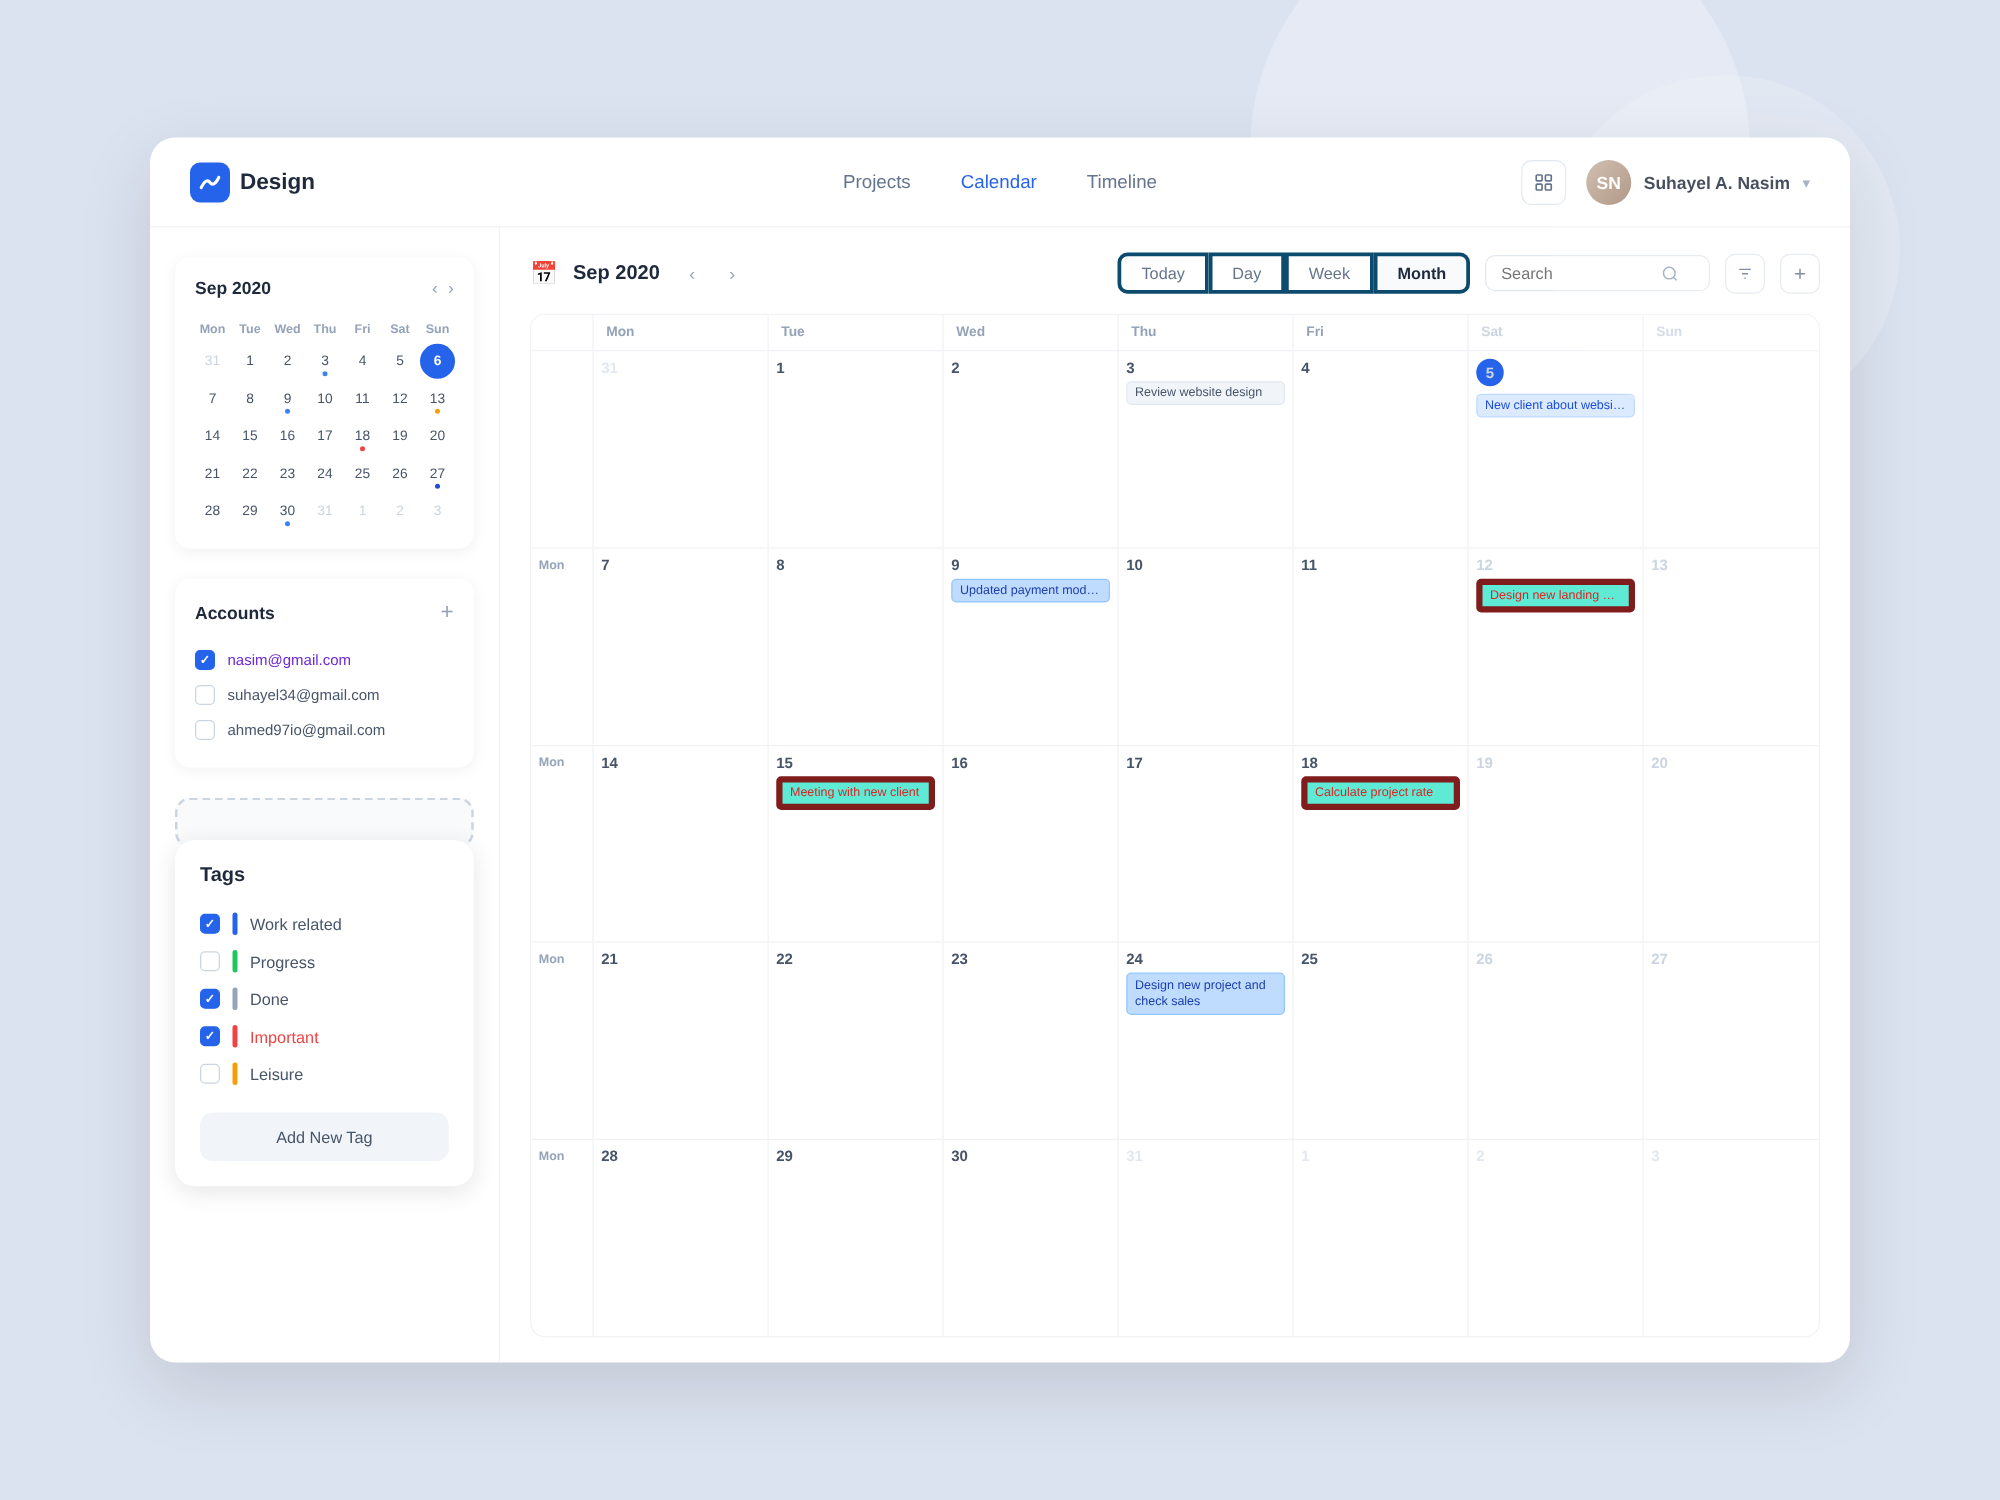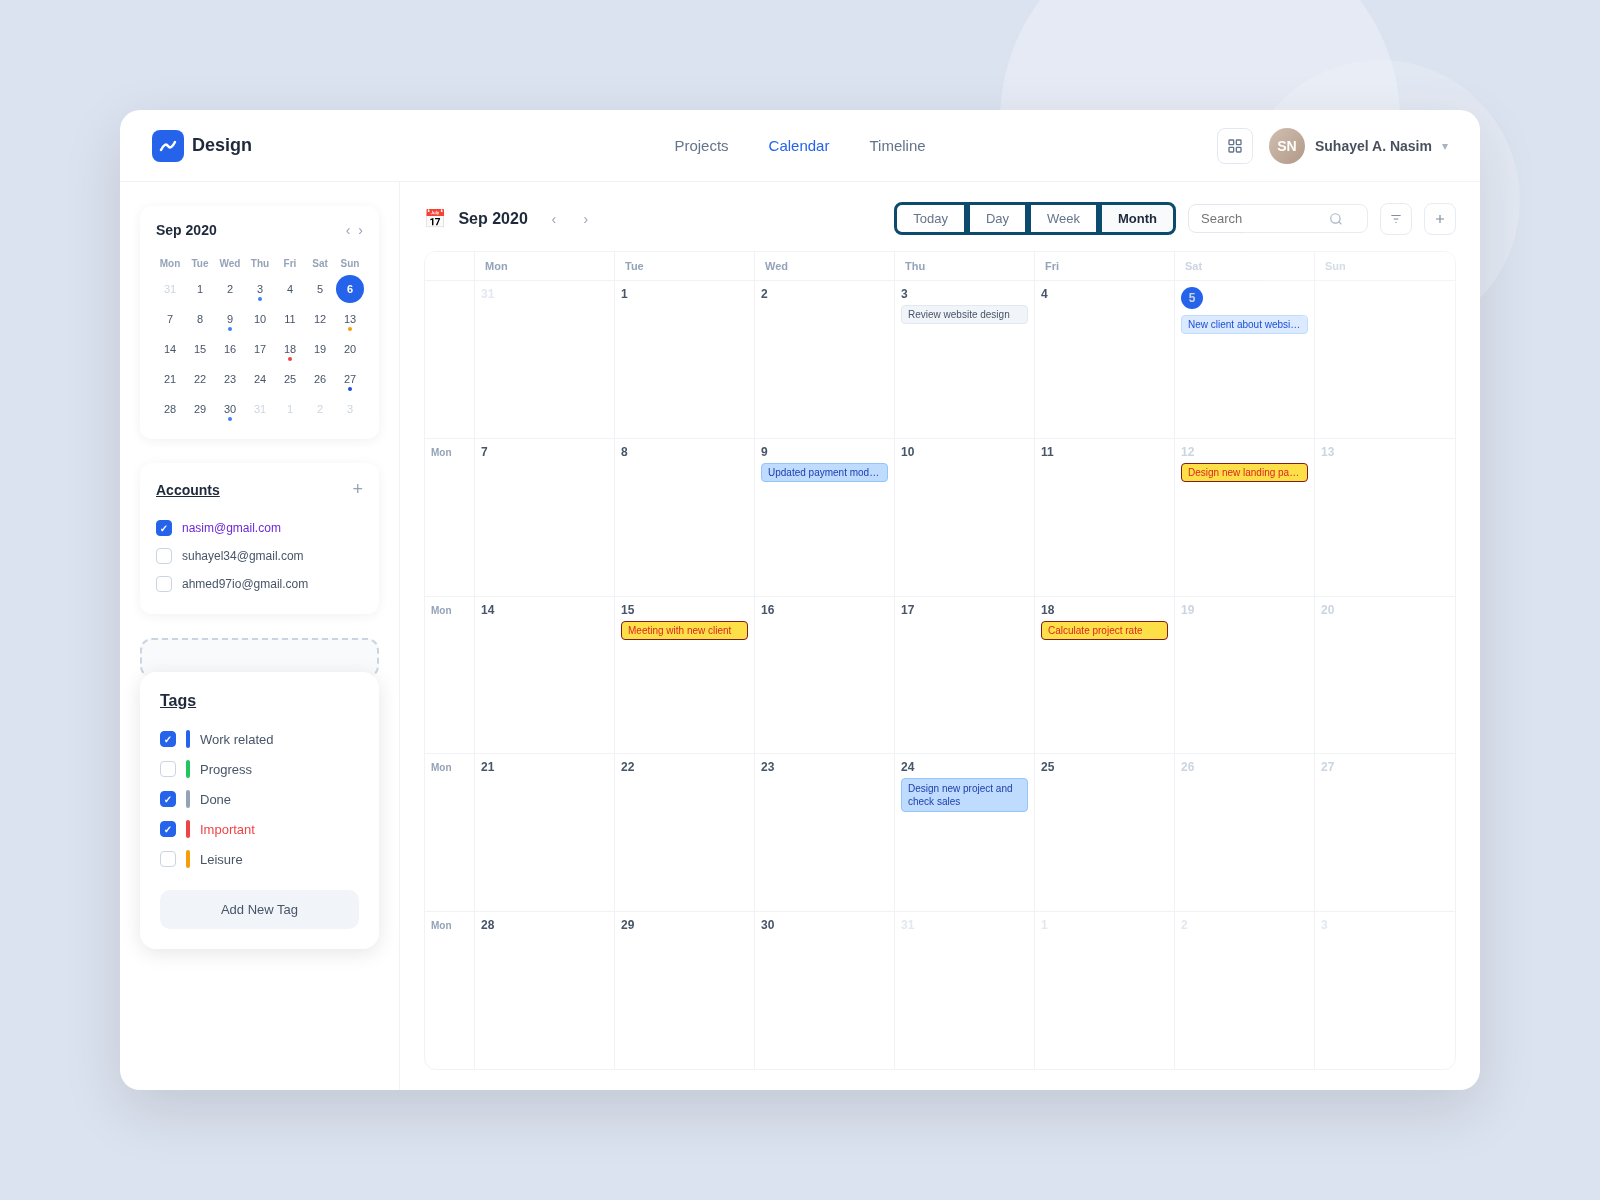--- a/index.html
+++ b/index.html
@@ -165,21 +165,21 @@
     .accounts-panel {
       background: #fff;
       border-radius: 12px;
       padding: 16px;
       box-shadow: 0 2px 12px rgba(0,0,0,0.06);
     }
     .panel-header {
       display: flex; align-items: center; justify-content: space-between;
       margin-bottom: 14px;
     }
-    .panel-title { font-size: 14px; font-weight: 700; color: #1e293b; text-decoration: underline; }
+    .panel-title { font-size: 14px; font-weight: 700; color: #1e293b; }
     .panel-add { color: #94a3b8; font-size: 18px; cursor: pointer; font-weight: 300; }
     .account-item {
       display: flex; align-items: center; gap: 10px;
       padding: 6px 0; cursor: pointer;
     }
     .checkbox {
       width: 16px; height: 16px; border-radius: 4px;
       border: 1.5px solid #cbd5e1;
       display: flex; align-items: center; justify-content: center;
       flex-shrink: 0;
@@ -350,21 +350,21 @@
       border-radius: 4px;
       margin-top: 2px;
       display: block;
       white-space: nowrap;
       overflow: hidden;
       text-overflow: ellipsis;
       cursor: pointer;
     }
     .event-blue { background: #dbeafe; color: #1d4ed8; border: 1px solid #bfdbfe; }
     .event-blue-dark { background: #bfdbfe; color: #1e40af; border: 1px solid #93c5fd; }
-    .event-red { background: #fde047; color: #dc2626; border: 1px solid #7f1d1d; }
+    .event-red { background: #5eead4; color: #dc2626; border: 5px solid #7f1d1d; }
     .event-gray { background: #f1f5f9; color: #475569; border: 1px solid #e2e8f0; }
   </style>
 </head>
 <body>
 
 <div class="app-window">
 
   <nav class="topnav">
     <div class="logo">
       <div class="logo-icon">

